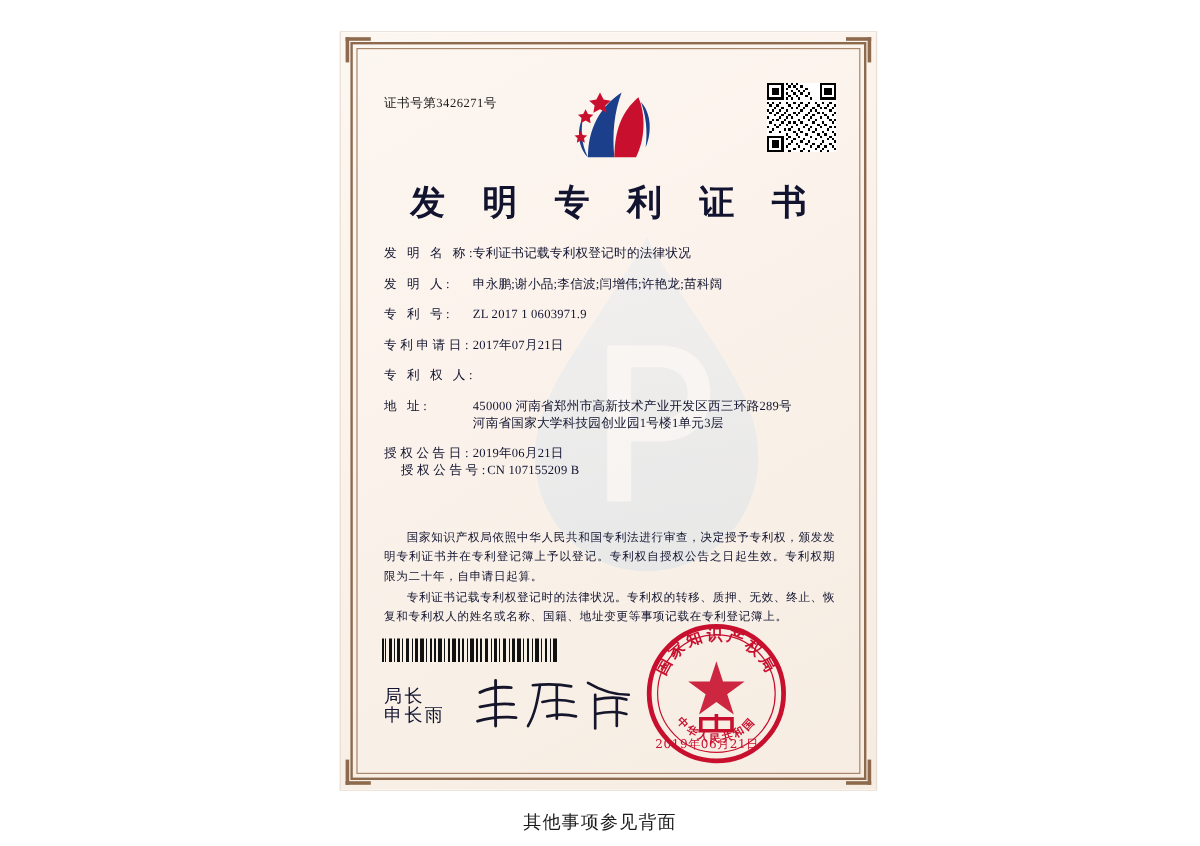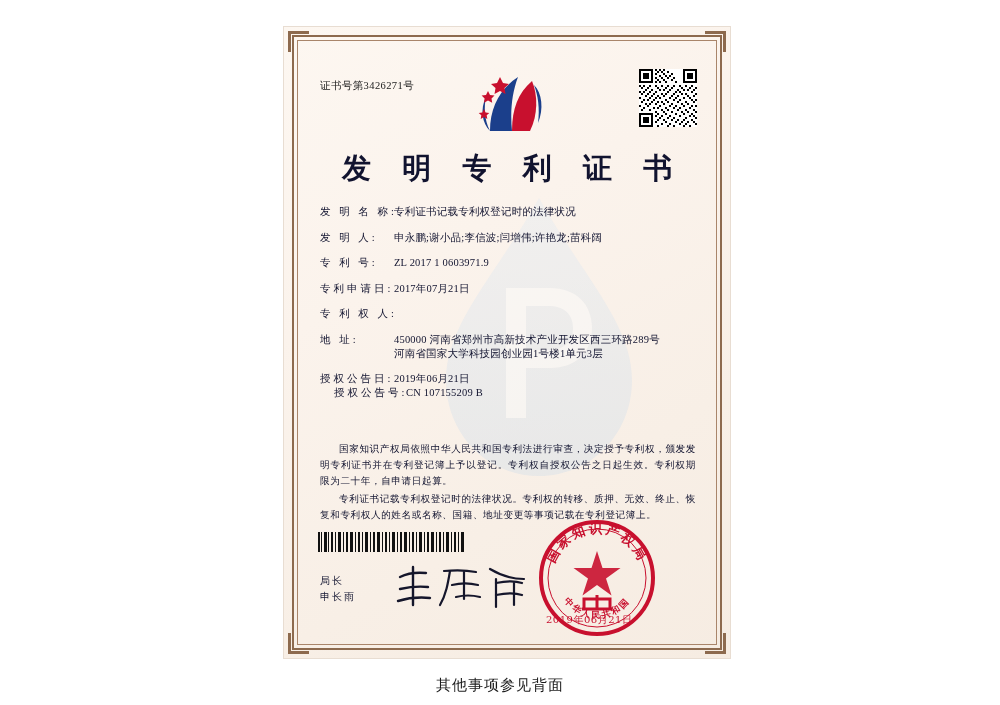--- a/index.html
+++ b/index.html
@@ -172,21 +172,21 @@
     top: 505px;
     width: 148px;
     height: 20px;
   }
 
   
   .sig-label {
     position: absolute;
     left: 36px;
     top: 546px;
-    font-size: 10px;
+    font-size: 15px;
     line-height: 16px;
     color: #11132f;
     letter-spacing: 2px;
   }
   .sig-hand {
     position: absolute;
     left: 108px;
     top: 534px;
     width: 140px;
     height: 52px;

